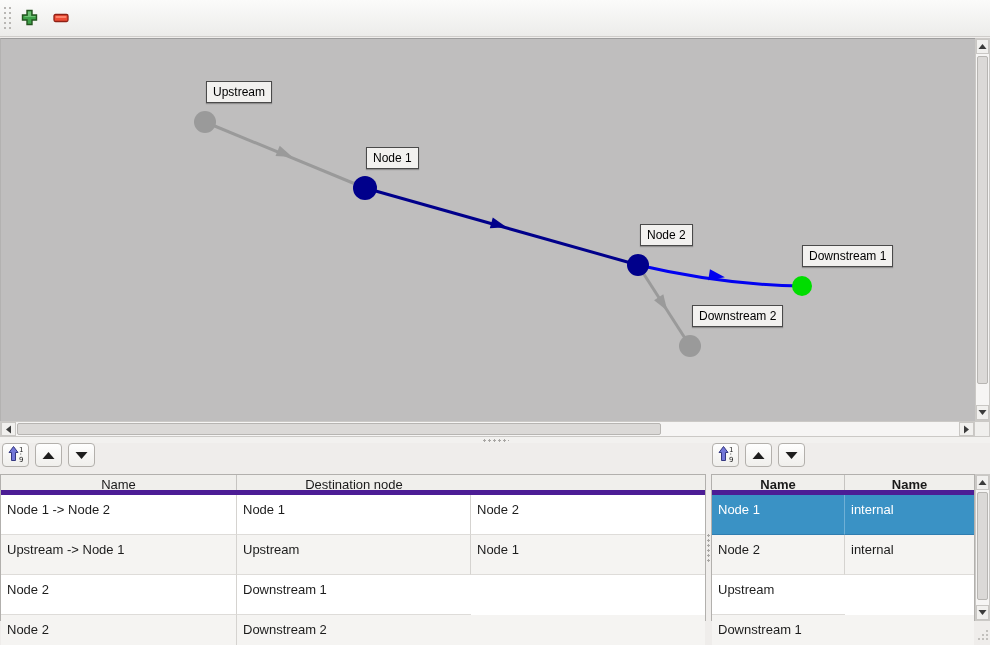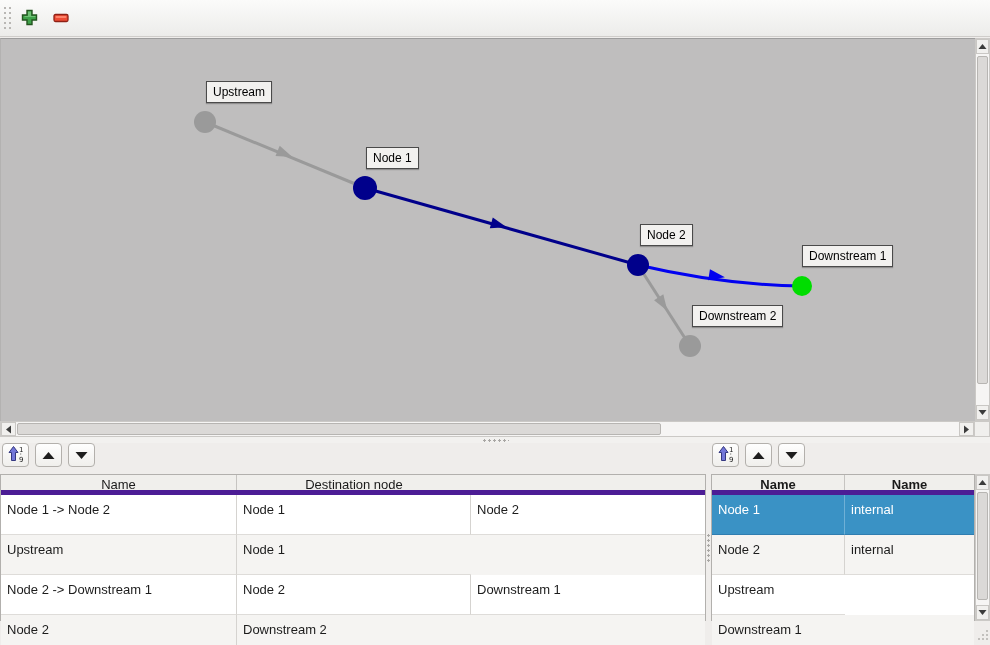--- a/index.html
+++ b/index.html
@@ -218,25 +218,25 @@
     <div class="t-header">
       <div>Name</div>
       <div>Destination node</div>
     </div>
     <div class="t-row">
       <div>Node 1 -&gt; Node 2</div>
       <div>Node 1</div>
       <div>Node 2</div>
     </div>
     <div class="t-row alt">
+      <div>Upstream -&gt; Node 1</div>
       <div>Upstream</div>
       <div>Node 1</div>
     </div>
     <div class="t-row">
-      <div>Node 2 -&gt; Downstream 1</div>
       <div>Node 2</div>
       <div>Downstream 1</div>
     </div>
     <div class="t-row alt">
       <div>Node 2</div>
       <div>Downstream 2</div>
     </div>
     <div class="t-filler"></div>
   </div>
 

